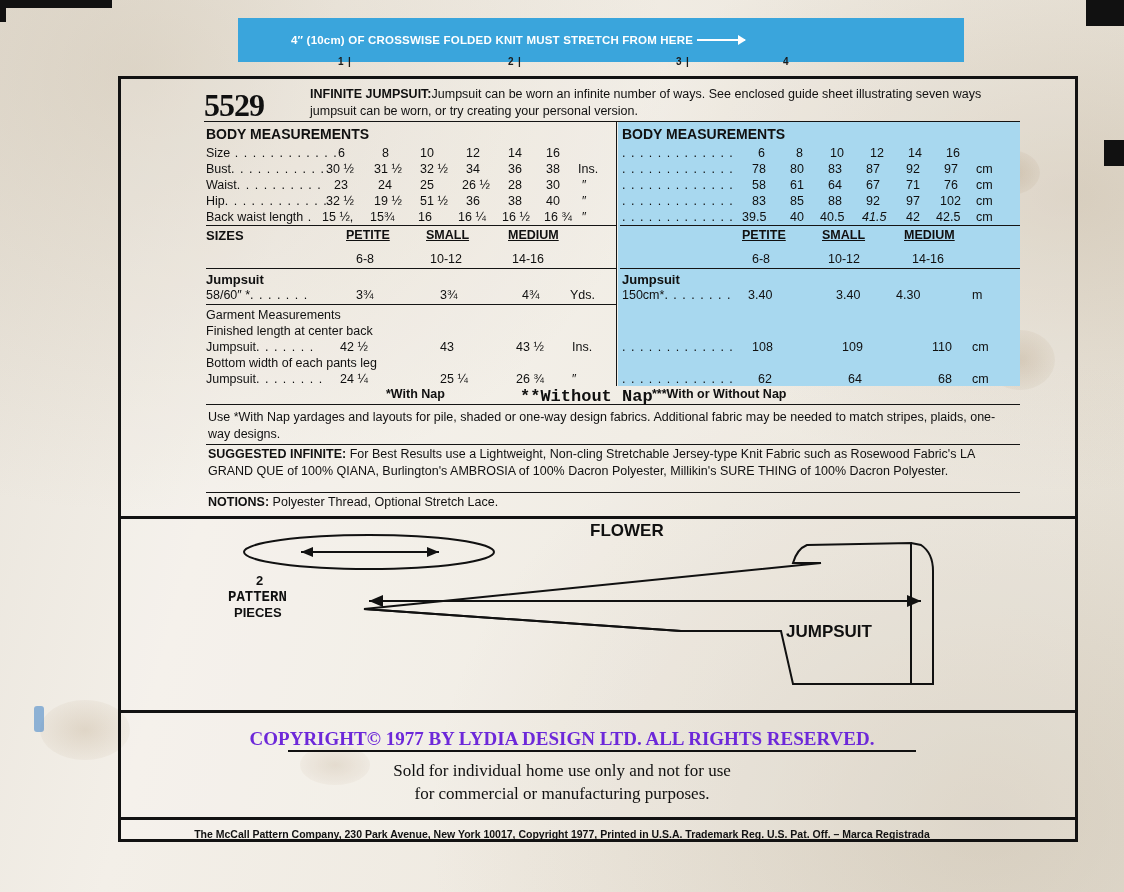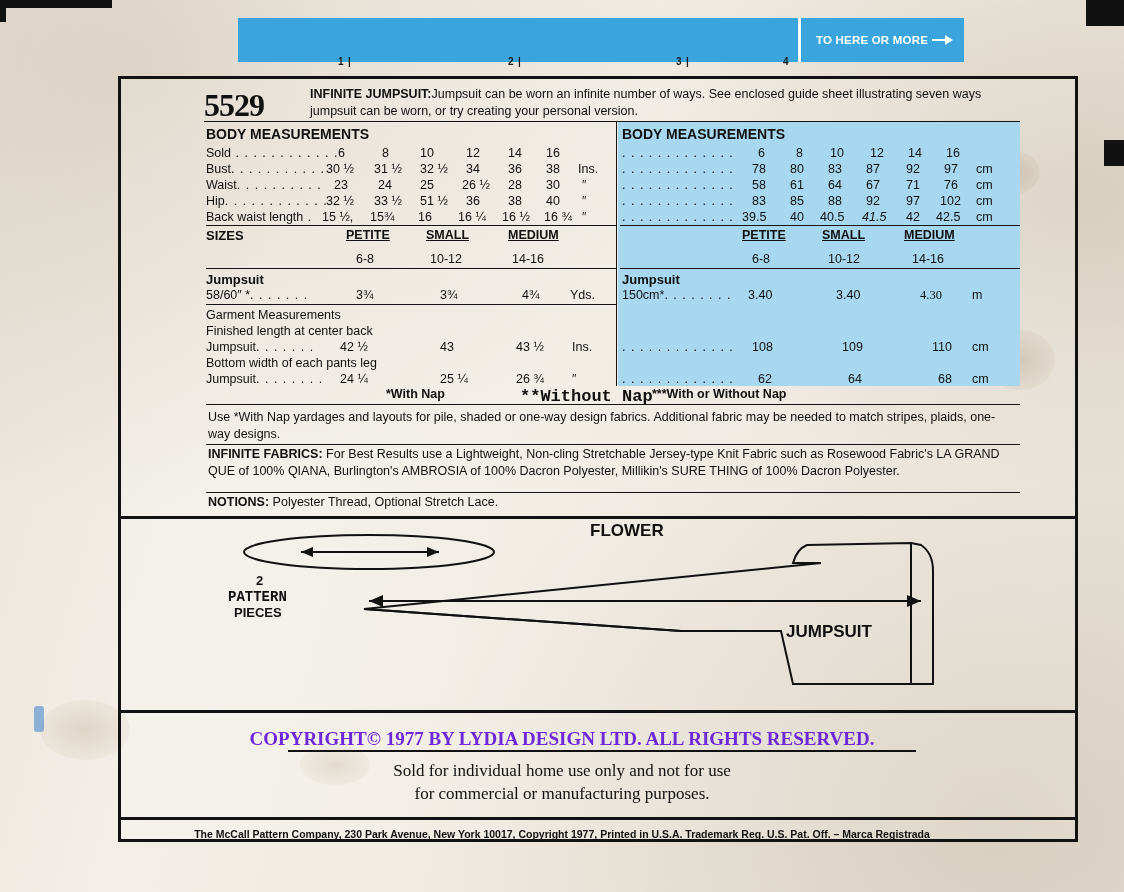--- a/index.html
+++ b/index.html
@@ -200,23 +200,23 @@
 <div class="edge-black" style="left:1104px;top:140px;width:20px;height:26px;"></div>
 <div class="edge-black" style="left:0;top:0;width:6px;height:22px;"></div>
 
 <div class="stain" style="left:980px;top:150px;width:60px;height:45px;background:radial-gradient(ellipse,rgba(150,120,80,0.30),rgba(150,120,80,0));"></div>
 <div class="stain" style="left:985px;top:330px;width:70px;height:60px;background:radial-gradient(ellipse,rgba(150,120,80,0.28),rgba(150,120,80,0));"></div>
 <div class="stain" style="left:40px;top:700px;width:90px;height:60px;background:radial-gradient(ellipse,rgba(160,130,90,0.22),rgba(160,130,90,0));"></div>
 <div class="stain" style="left:300px;top:745px;width:70px;height:40px;background:radial-gradient(ellipse,rgba(160,130,90,0.22),rgba(160,130,90,0));"></div>
 <div class="stain" style="left:34px;top:706px;width:10px;height:26px;border-radius:3px;background:rgba(60,130,200,0.55);"></div>
 
 <div id="stretch-bar">
-  <div class="seg-right">
-    <span class="stretch-txt">TO HERE OR MORE</span>
-    <span class="arrow-line" style="width:20px;"></span>
+  <div class="seg-left">
+    <span class="stretch-txt">4″  (10cm) OF CROSSWISE FOLDED KNIT MUST STRETCH FROM HERE</span>
+    <span class="arrow-line" style="width:48px;"></span>
   </div>
 </div>
 <div class="ruler-nums">
   <span style="left:100px;">1</span>
   <span style="left:110px;">|</span>
   <span style="left:270px;">2</span>
   <span style="left:280px;">|</span>
   <span style="left:438px;">3</span>
   <span style="left:448px;">|</span>
   <span style="left:545px;">4</span>
@@ -235,21 +235,21 @@
   <b>INFINITE JUMPSUIT:</b><span>Jumpsuit can be worn an infinite number of ways.  See enclosed guide sheet illustrating seven ways jumpsuit can be worn, or try creating your personal version.</span>
 </div>
 
 <div class="hr-thin" style="left:204px;top:121px;width:816px;"></div>
 
 <div style="position:absolute;left:616px;top:122px;width:1px;height:264px;background:#141414;"></div>
 
 <div class="t b" style="left:206px;top:126px;font-size:14px;">BODY MEASUREMENTS</div>
 
 <div class="t" style="left:206px;top:146px;">
-  <span>Sold</span><span class="dots"> . . . . . . . . . . . .</span>
+  <span>Size</span><span class="dots"> . . . . . . . . . . . .</span>
 </div>
 <div class="t" style="left:338px;top:146px;">6</div>
 <div class="t" style="left:382px;top:146px;">8</div>
 <div class="t" style="left:420px;top:146px;">10</div>
 <div class="t" style="left:466px;top:146px;">12</div>
 <div class="t" style="left:508px;top:146px;">14</div>
 <div class="t" style="left:546px;top:146px;">16</div>
 
 <div class="t" style="left:206px;top:162px;">
   <span>Bust</span><span class="dots">. . . . . . . . . . .</span>
@@ -270,21 +270,21 @@
 <div class="t" style="left:420px;top:178px;">25</div>
 <div class="t" style="left:462px;top:178px;">26 ½</div>
 <div class="t" style="left:508px;top:178px;">28</div>
 <div class="t" style="left:546px;top:178px;">30</div>
 <div class="t" style="left:582px;top:178px;">″</div>
 
 <div class="t" style="left:206px;top:194px;">
   <span>Hip</span><span class="dots">. . . . . . . . . . . .</span>
 </div>
 <div class="t" style="left:326px;top:194px;">32 ½</div>
-<div class="t" style="left:374px;top:194px;">33 ½</div>
+<div class="t" style="left:374px;top:194px;">19 ½</div>
 <div class="t" style="left:420px;top:194px;">51 ½</div>
 <div class="t" style="left:466px;top:194px;">36</div>
 <div class="t" style="left:508px;top:194px;">38</div>
 <div class="t" style="left:546px;top:194px;">40</div>
 <div class="t" style="left:582px;top:194px;">″</div>
 
 <div class="t" style="left:206px;top:210px;">
   <span>Back waist length</span><span class="dots"> .</span>
 </div>
 <div class="t" style="left:322px;top:210px;">15 ½,</div>
@@ -393,21 +393,21 @@
 <div class="t" style="left:752px;top:252px;">6-8</div>
 <div class="t" style="left:828px;top:252px;">10-12</div>
 <div class="t" style="left:912px;top:252px;">14-16</div>
 
 <div class="t b" style="left:622px;top:272px;font-size:13px;">Jumpsuit</div>
 <div class="t" style="left:622px;top:288px;">
   <span>150cm*</span><span class="dots">. . . . . . . .</span>
 </div>
 <div class="t" style="left:748px;top:288px;">3.40</div>
 <div class="t" style="left:836px;top:288px;">3.40</div>
-<div class="t" style="left:920px;top:288px;font-family:Liberation Serif, serif;">4.30</div>
+<div class="t" style="left:896px;top:288px;">4.30</div>
 <div class="t" style="left:972px;top:288px;">m</div>
 
 <div class="t dots" style="left:622px;top:340px;">. . . . . . . . . . . . .</div>
 <div class="t" style="left:752px;top:340px;">108</div>
 <div class="t" style="left:842px;top:340px;">109</div>
 <div class="t" style="left:932px;top:340px;">110</div>
 <div class="t" style="left:972px;top:340px;">cm</div>
 
 <div class="t dots" style="left:622px;top:372px;">. . . . . . . . . . . . .</div>
 <div class="t" style="left:758px;top:372px;">62</div>
@@ -419,21 +419,21 @@
 <div class="t b" style="left:520px;top:387px;font-size:17px;font-family:Liberation Mono, monospace;">**Without Nap</div>
 <div class="t b" style="left:652px;top:387px;font-size:12.5px;">***With or Without Nap</div>
 <div class="hr-thin" style="left:206px;top:404px;width:814px;"></div>
 
 <div class="t" style="left:208px;top:409px;width:800px;white-space:normal;line-height:1.35;">
   <span>Use *With Nap yardages and layouts for pile, shaded or one-way design fabrics. Additional fabric may be needed to match stripes, plaids, one-way designs.</span>
 </div>
 <div class="hr-thin" style="left:206px;top:444px;width:814px;"></div>
 
 <div class="t" style="left:208px;top:446px;width:800px;white-space:normal;line-height:1.35;">
-  <b>INFINITE FABRICS:</b>
+  <b>SUGGESTED INFINITE:</b>
   <span>For Best Results use a Lightweight, Non-cling Stretchable Jersey-type Knit Fabric such as Rosewood Fabric's LA GRAND QUE of 100% QIANA, Burlington's AMBROSIA of 100% Dacron Polyester, Millikin's SURE THING of 100% Dacron Polyester.</span>
 </div>
 <div class="hr-thin" style="left:206px;top:492px;width:814px;"></div>
 
 <div class="t" style="left:208px;top:495px;width:800px;white-space:normal;">
   <b>NOTIONS:</b>
   <span>Polyester Thread, Optional Stretch Lace.</span>
 </div>
 
 <div id="diagram">

